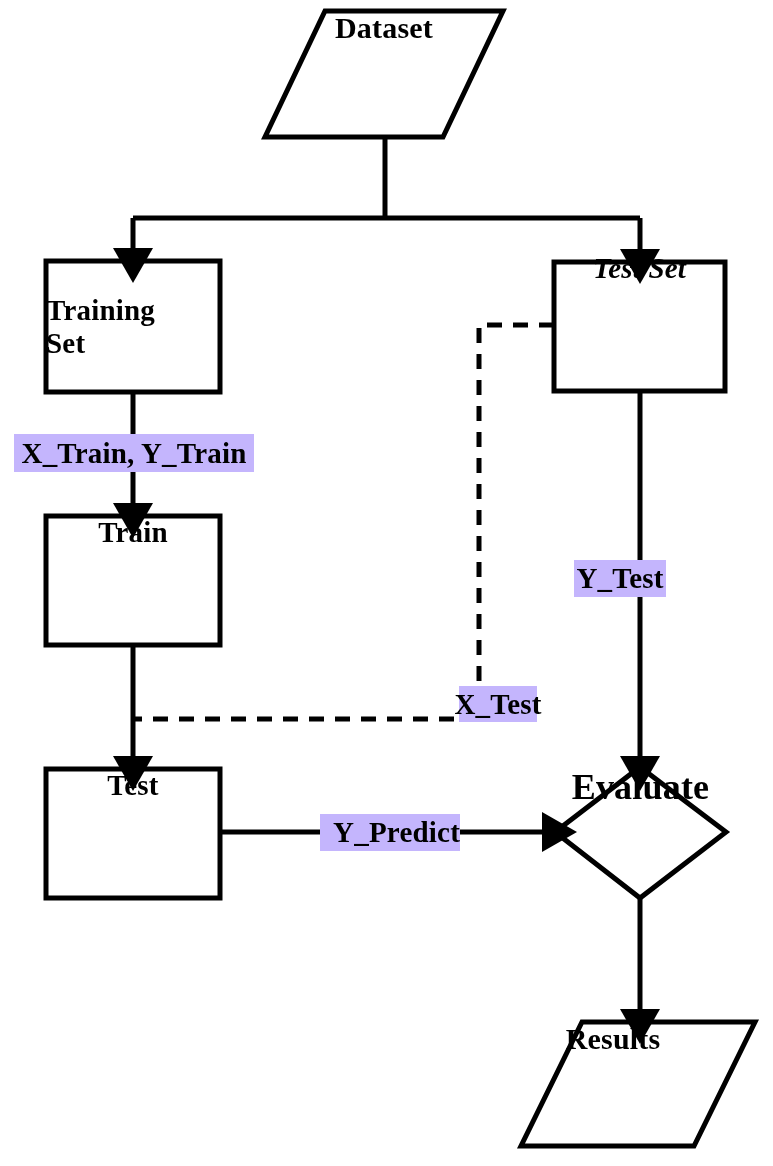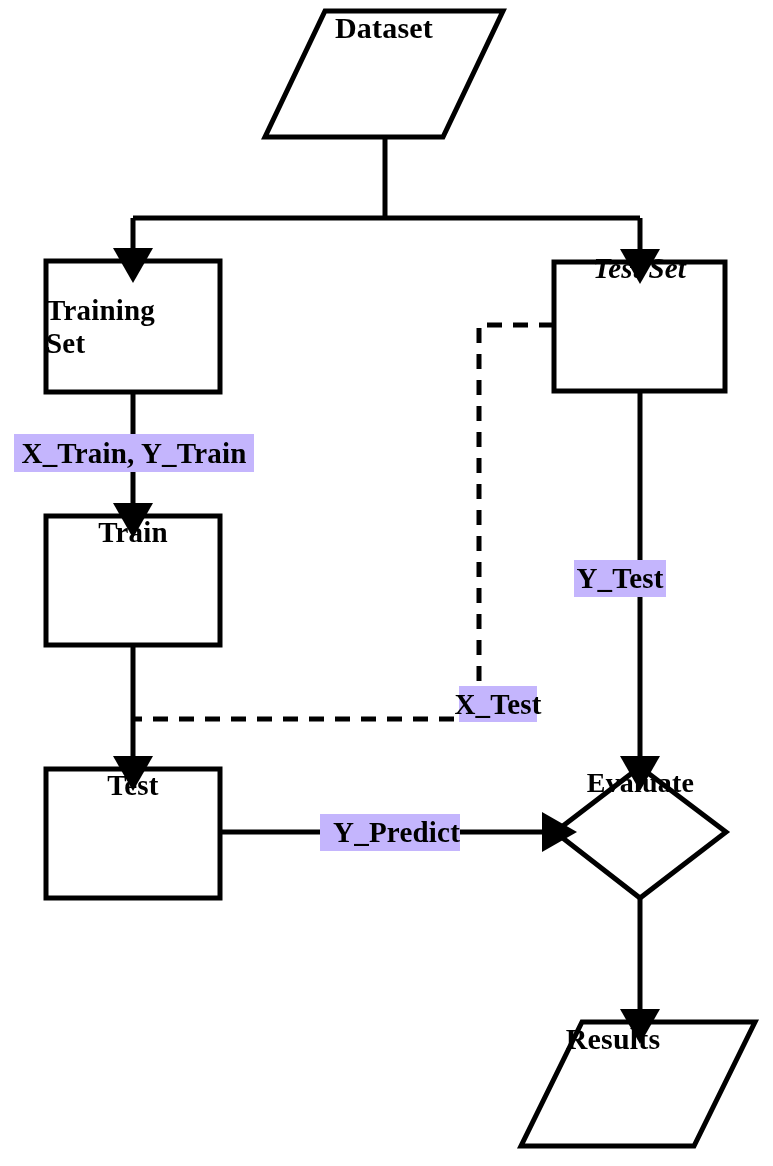--- a/index.html
+++ b/index.html
@@ -43,21 +43,21 @@
     justify-content: center;
     text-align: center;
     font-weight: bold;
     color: #000000;
     background: #c4b5fd;
     white-space: nowrap;
     letter-spacing: 0.2px;
   }
   .t30 { font-size: 30px; }
   .t29 { font-size: 29px; }
-  .t28 { font-size: 28px; }
+  .t28 { font-size: 36px; }
 </style>
 </head>
 <body>
 
 <div id="canvas">
 
   <svg class="layer" viewBox="0 0 773 1166">
     <defs>
       <marker id="arrowFilled" markerWidth="10" markerHeight="10" refX="1.2" refY="4" orient="auto" markerUnits="strokeWidth">
         <path d="M0,0 L0,8 L7,4 z" fill="#000000"></path>

